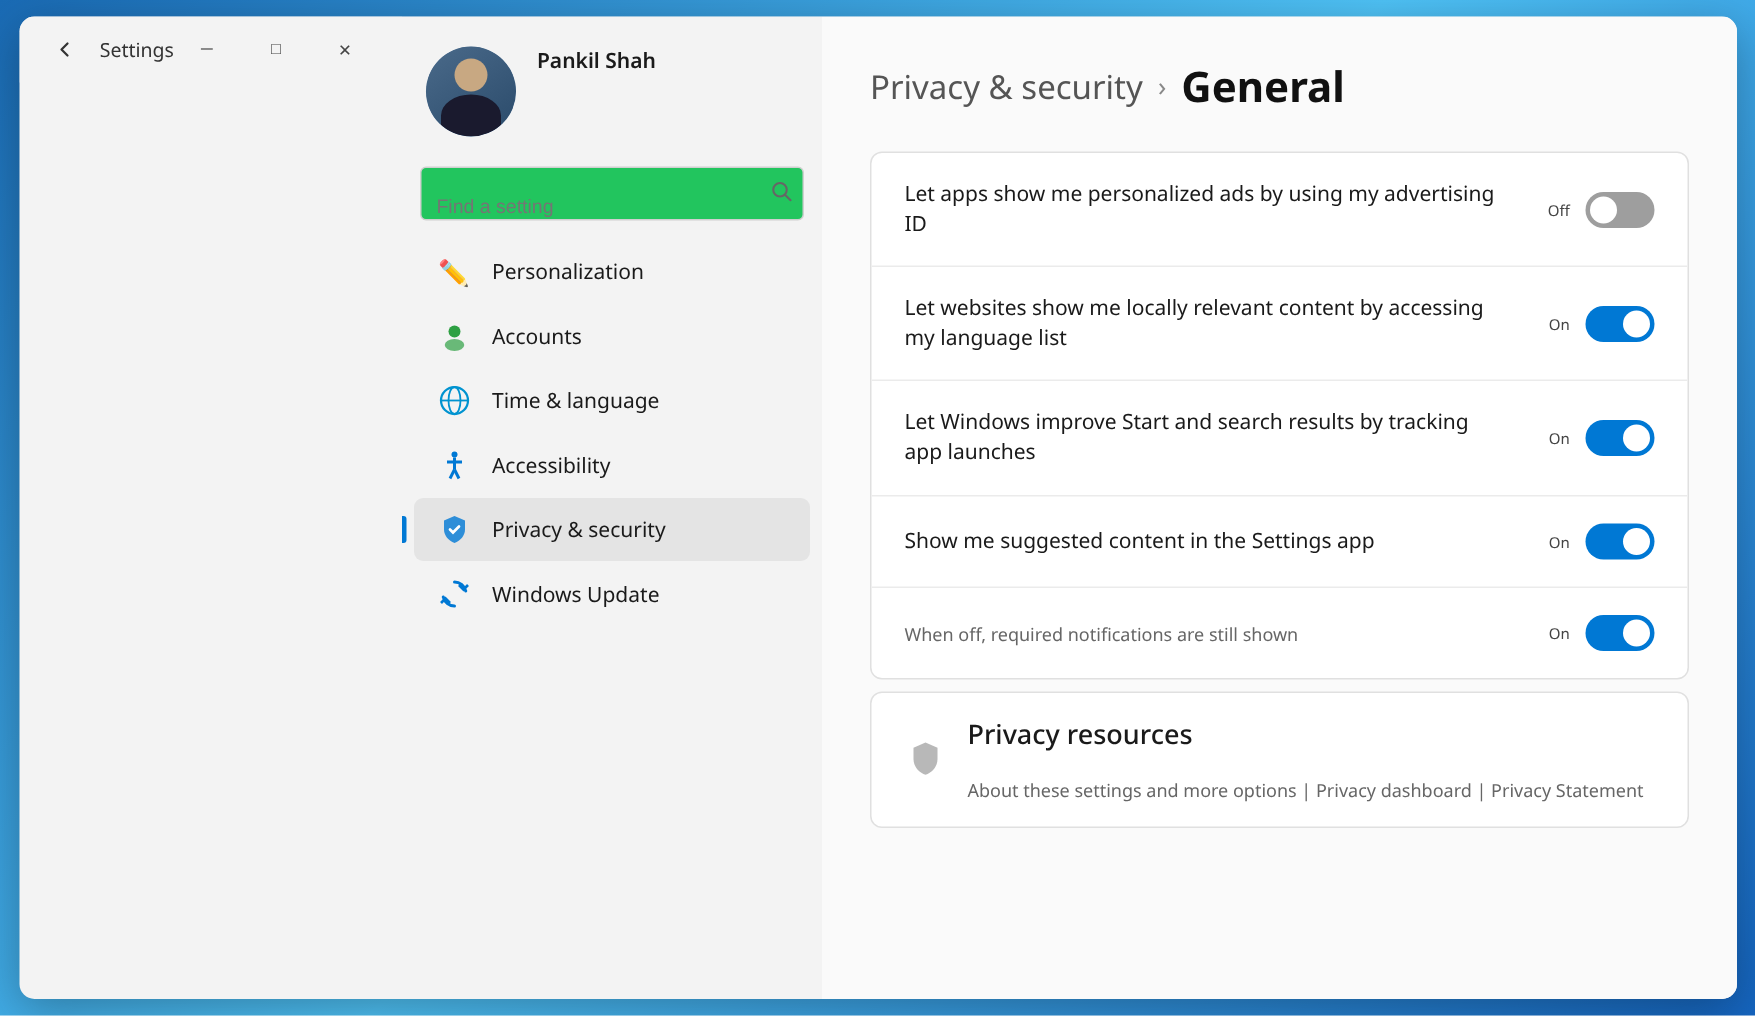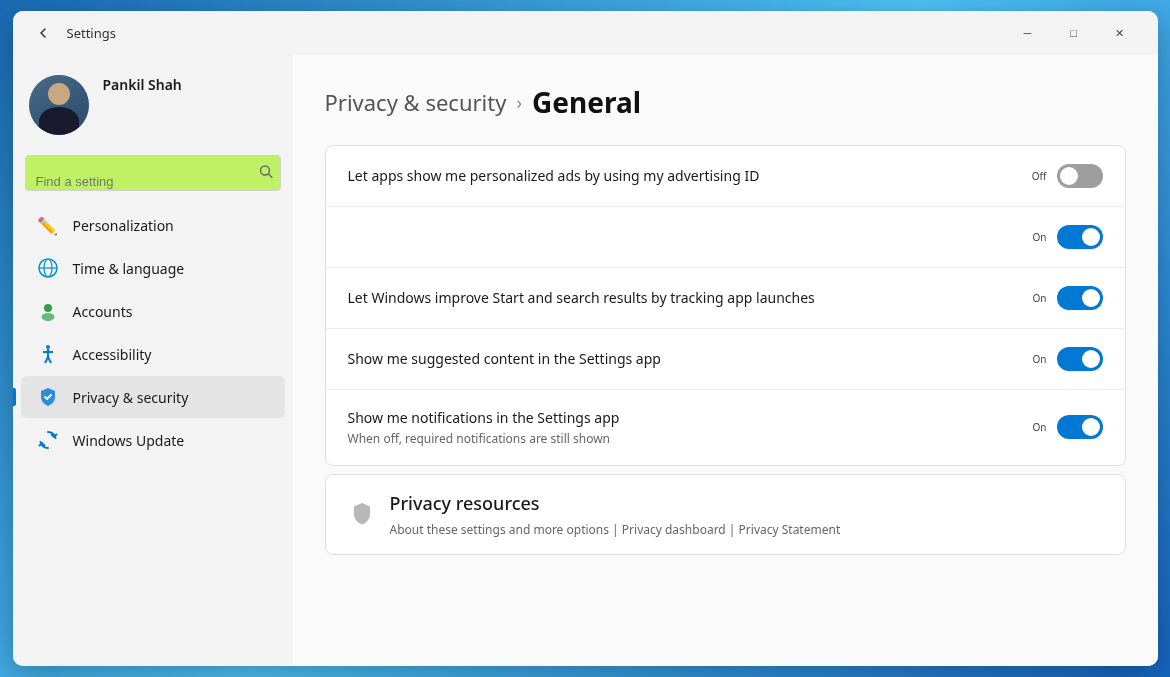--- a/index.html
+++ b/index.html
@@ -13,21 +13,20 @@
       align-items: center;
       justify-content: center;
     }
     .window {
       width: 1145px;
       height: 655px;
       background: #f3f3f3;
       border-radius: 10px;
       box-shadow: 0 8px 32px rgba(0,0,0,0.3);
       display: flex;
-      flex-direction: column;
       overflow: hidden;
     }
     .titlebar {
       height: 44px;
       background: #f3f3f3;
       display: flex;
       align-items: center;
       padding: 0 16px;
       flex-shrink: 0;
     }
@@ -125,21 +124,21 @@
       margin: 4px 12px 8px 12px;
       position: relative;
     }
     .search-input {
       width: 100%;
       height: 36px;
       border: 1px solid #d0d0d0;
       border-radius: 4px;
       padding: 16px 36px 0 10px;
       font-size: 13px;
-      background: #bef264;
+      background: #22c55e;
       outline: none;
       color: #555;
     }
     .search-icon-btn {
       position: absolute;
       right: 8px; top: 50%; transform: translateY(-50%);
       background: none; border: none; cursor: pointer;
       color: #666; font-size: 14px;
     }
 
@@ -208,21 +207,21 @@
       flex-direction: column;
       gap: 0;
       background: white;
       border-radius: 8px;
       overflow: hidden;
       border: 1px solid #e0e0e0;
     }
     .setting-item {
       display: flex;
       align-items: center;
-      justify-content: flex-end;
+      justify-content: center;
       padding: 18px 22px;
       border-bottom: 1px solid #ebebeb;
       gap: 20px;
     }
     .setting-item:last-child { border-bottom: none; }
     .setting-text { flex: 1; }
     .setting-label {
       font-size: 14px;
       color: #1a1a1a;
       line-height: 1.4;
@@ -332,35 +331,35 @@
       </div>
 
       <ul class="nav-list">
         <li class="nav-item">
           <span class="nav-icon">✏️</span>
           <span class="nav-label">Personalization</span>
         </li>
         <li class="nav-item">
           <span class="nav-icon">
             <svg width="22" height="22" viewBox="0 0 22 22">
+              <circle cx="11" cy="8" r="4" fill="#2ea043"></circle>
+              <ellipse cx="11" cy="17" rx="6.5" ry="4" fill="#2ea043" opacity="0.7"></ellipse>
+            </svg>
+          </span>
+          <span class="nav-label">Accounts</span>
+        </li>
+        <li class="nav-item">
+          <span class="nav-icon">
+            <svg width="22" height="22" viewBox="0 0 22 22">
               <circle cx="11" cy="11" r="9" fill="none" stroke="#0093d0" stroke-width="1.5"></circle>
               <ellipse cx="11" cy="11" rx="4" ry="9" fill="none" stroke="#0093d0" stroke-width="1.2"></ellipse>
               <line x1="2" y1="11" x2="20" y2="11" stroke="#0093d0" stroke-width="1.2"></line>
             </svg>
           </span>
           <span class="nav-label">Time &amp; language</span>
-        </li>
-        <li class="nav-item">
-          <span class="nav-icon">
-            <svg width="22" height="22" viewBox="0 0 22 22">
-              <circle cx="11" cy="8" r="4" fill="#2ea043"></circle>
-              <ellipse cx="11" cy="17" rx="6.5" ry="4" fill="#2ea043" opacity="0.7"></ellipse>
-            </svg>
-          </span>
-          <span class="nav-label">Accounts</span>
         </li>
         <li class="nav-item">
           <span class="nav-icon">
             <svg width="22" height="22" viewBox="0 0 22 22">
               <circle cx="11" cy="4" r="2" fill="#0078d4"></circle>
               <line x1="11" y1="6" x2="11" y2="14" stroke="#0078d4" stroke-width="2"></line>
               <line x1="6" y1="9" x2="16" y2="9" stroke="#0078d4" stroke-width="2"></line>
               <line x1="11" y1="14" x2="8" y2="20" stroke="#0078d4" stroke-width="2"></line>
               <line x1="11" y1="14" x2="14" y2="20" stroke="#0078d4" stroke-width="2"></line>
             </svg>
@@ -404,20 +403,23 @@
           <div class="setting-text">
             <div class="setting-label">Let apps show me personalized ads by using my advertising ID</div>
           </div>
           <div class="setting-control">
             <span class="status-text">Off</span>
             <button class="toggle off"></button>
           </div>
         </div>
 
         <div class="setting-item">
+          <div class="setting-text">
+            <div class="setting-label">Let websites show me locally relevant content by accessing my language list</div>
+          </div>
           <div class="setting-control">
             <span class="status-text">On</span>
             <button class="toggle on"></button>
           </div>
         </div>
 
         <div class="setting-item">
           <div class="setting-text">
             <div class="setting-label">Let Windows improve Start and search results by tracking app launches</div>
           </div>
@@ -432,38 +434,37 @@
             <div class="setting-label">Show me suggested content in the Settings app</div>
           </div>
           <div class="setting-control">
             <span class="status-text">On</span>
             <button class="toggle on"></button>
           </div>
         </div>
 
         <div class="setting-item">
           <div class="setting-text">
-            <div class="setting-label">Show me notifications in the Settings app</div>
             <div class="setting-sublabel">When off, required notifications are still shown</div>
           </div>
           <div class="setting-control">
             <span class="status-text">On</span>
             <button class="toggle on"></button>
           </div>
         </div>
 
       </div>
 
       <div class="privacy-resources" style="margin-top: 8px; cursor: pointer;">
         <span class="privacy-icon">
           <svg width="26" height="26" viewBox="0 0 26 26">
             <path d="M13 2L5 5.5V13C5 18 8.5 22 13 23.5C17.5 22 21 18 21 13V5.5L13 2Z" fill="#888" opacity="0.6"></path>
           </svg>
         </span>
         <div>
           <div class="privacy-text">Privacy resources</div>
-          <div class="setting-sublabel" style="margin-top:6px;">About these settings and more options | Privacy dashboard | Privacy Statement</div>
+          <div class="setting-sublabel" style="margin-top:16px;">About these settings and more options | Privacy dashboard | Privacy Statement</div>
         </div>
       </div>
 
     </div>
   </div>
 </div>
 
 </body></html>

